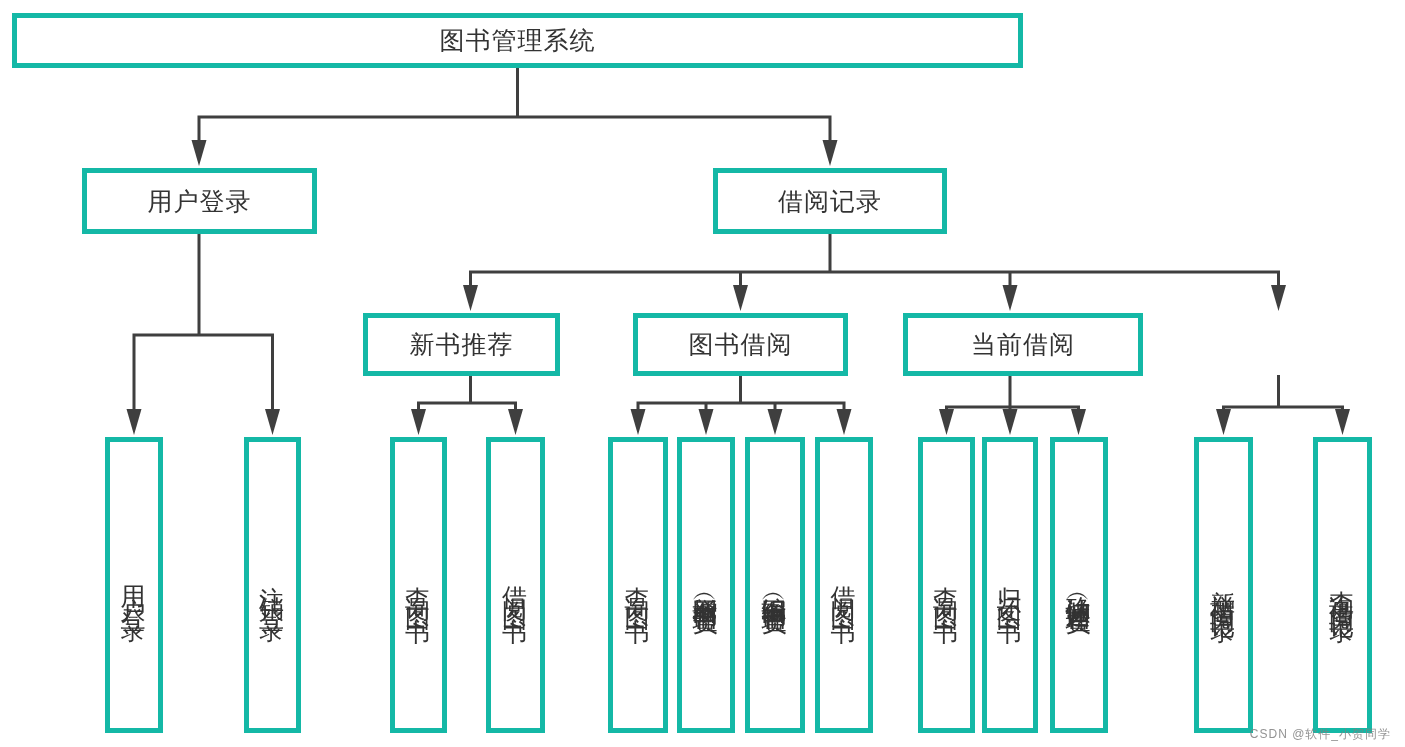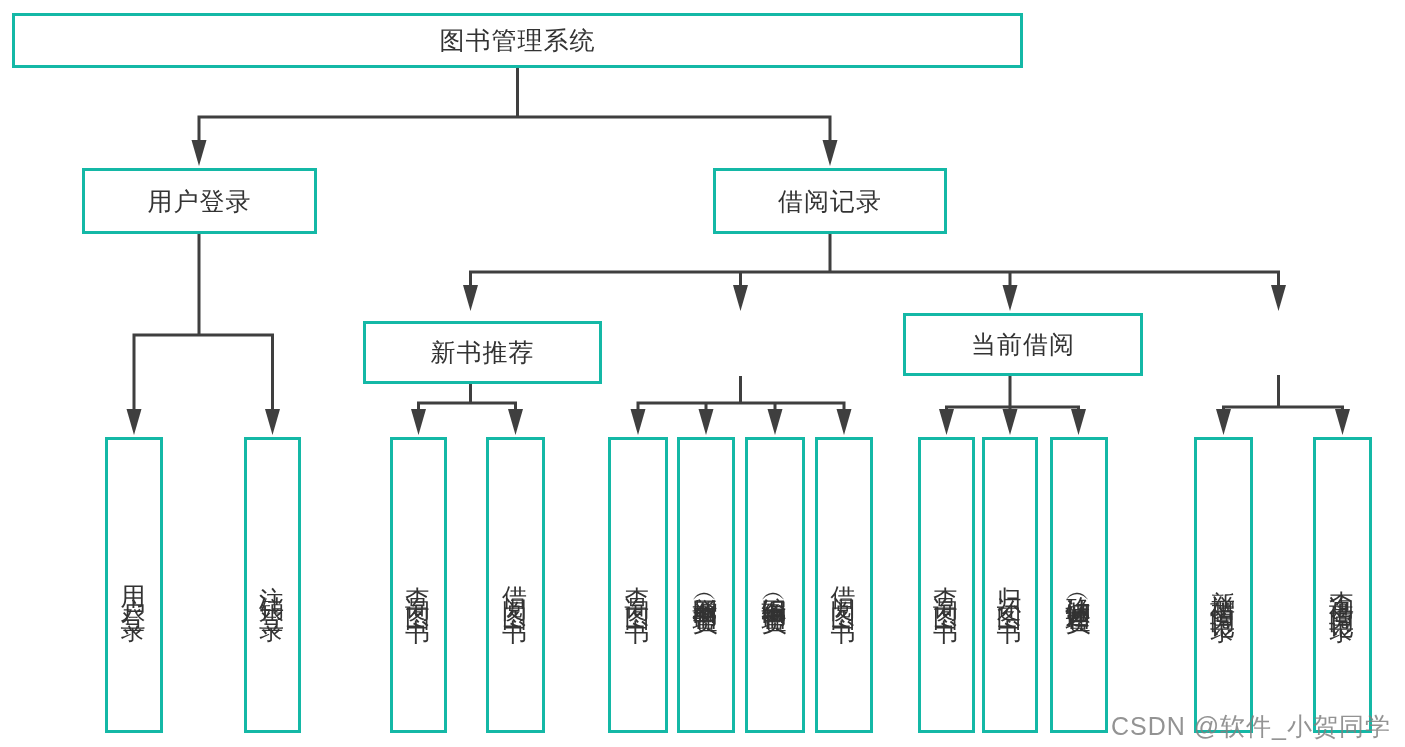--- a/index.html
+++ b/index.html
@@ -4,36 +4,36 @@
 <style>
   html,body{margin:0;padding:0;background:#ffffff;}
   .stage{
     position:relative;width:1405px;height:747px;background:#ffffff;
     font-family:"Liberation Sans","DejaVu Sans",sans-serif;
     overflow:hidden;
   }
   svg.connectors{position:absolute;left:0;top:0;z-index:0;}
   .node{
     position:absolute;box-sizing:border-box;background:#ffffff;
-    border:3px solid #14b8a6;color:#333333;
+    border:5px solid #14b8a6;color:#333333;
     display:flex;align-items:center;justify-content:center;
     z-index:1;
   }
   .node.h{font-size:25px;letter-spacing:1px;}
   .node.v{
     font-size:25px;
     writing-mode:vertical-rl;
     letter-spacing:11px;
     padding-top:6px;
   }
   .node.v.med{letter-spacing:6px;}
   .node.v.tight{letter-spacing:2px;padding-top:2px;}
   .watermark{
     position:absolute;right:14px;bottom:4px;z-index:2;
-    font-size:25px;color:rgba(128,128,128,0.85);
+    font-size:12px;color:rgba(128,128,128,0.85);
     letter-spacing:1px;white-space:nowrap;
   }
 </style>
 </head>
 <body>
 
 <div class="stage">
 
   <svg class="connectors" width="1405" height="747" viewBox="0 0 1405 747" aria-hidden="true">
     <path fill="none" stroke="#3f3f3f" stroke-width="3" d="M517.5 68 V117
@@ -86,22 +86,25 @@
     <span>图书管理系统</span>
   </div>
 
   <div class="node h" style="left:82px;top:168px;width:235px;height:66px">
     <span>用户登录</span>
   </div>
   <div class="node h" style="left:713px;top:168px;width:234px;height:66px">
     <span>借阅记录</span>
   </div>
 
-  <div class="node h" style="left:363px;top:321px;width:239px;height:63px">
+  <div class="node h" style="left:363px;top:313px;width:197px;height:63px">
     <span>新书推荐</span>
+  </div>
+  <div class="node h" style="left:633px;top:313px;width:215px;height:63px">
+    <span>图书借阅</span>
   </div>
   <div class="node h" style="left:903px;top:313px;width:240px;height:63px">
     <span>当前借阅</span>
   </div>
 
   <div class="node v" style="left:105px;top:437px;width:58px;height:296px">
     <span>用户登录</span>
   </div>
   <div class="node v" style="left:244px;top:437px;width:57px;height:296px">
     <span>注销登录</span>

